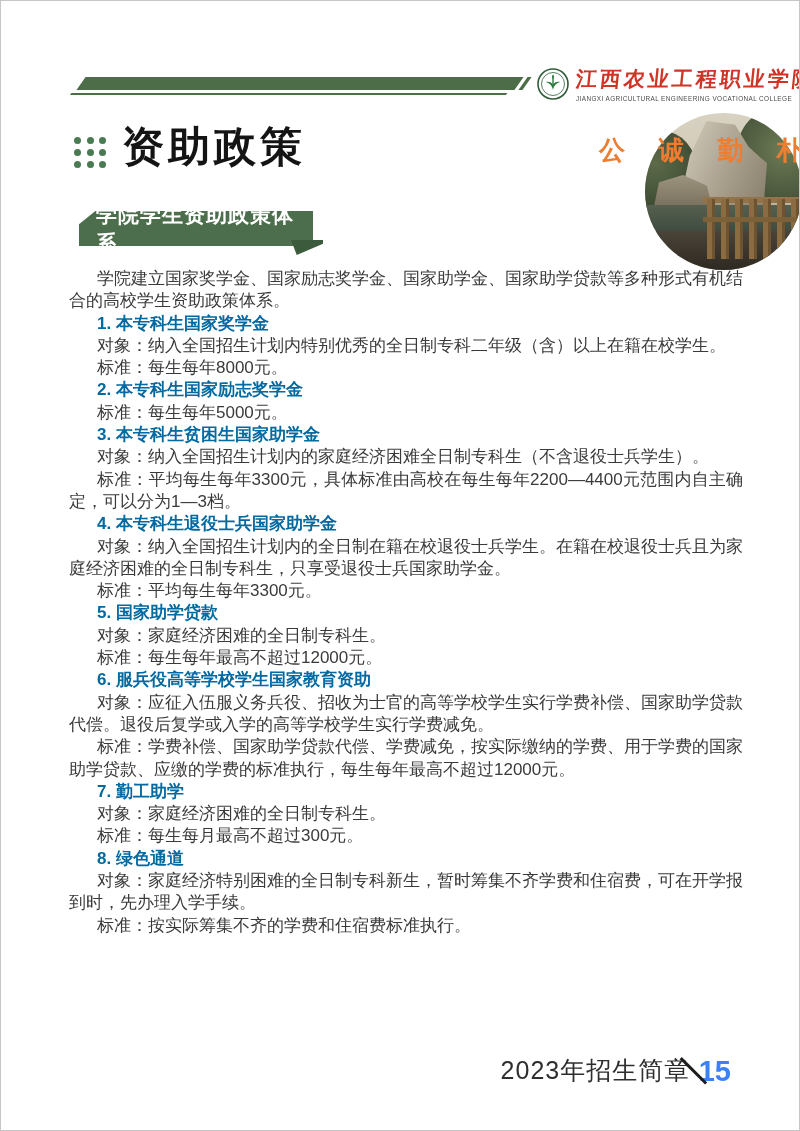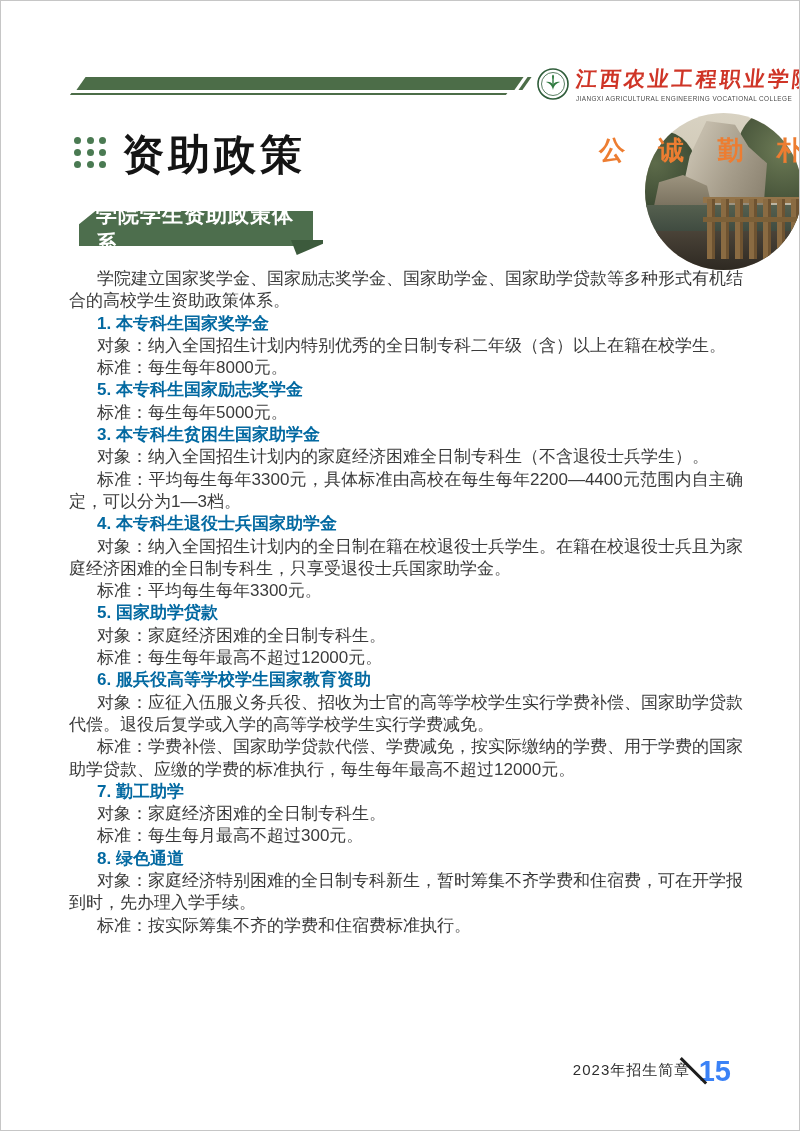--- a/index.html
+++ b/index.html
@@ -25,21 +25,21 @@
   .logo-cn{
     font-family:"DejaVu Serif",serif;font-weight:bold;color:#cf3527;
     font-size:21px;letter-spacing:3px;transform:skewX(-6deg);white-space:nowrap;
   }
   .logo-en{font-size:6.4px;color:#4a4a4a;letter-spacing:0.4px;margin-top:2px;white-space:nowrap;}
   
   .dots{position:absolute;left:73px;top:136px;width:34px;height:32px;
     display:grid;grid-template-columns:repeat(3,1fr);grid-gap:4px;}
   .dots i{width:7px;height:7px;border-radius:50%;background:#4a7a52;display:block;}
   .page-title{
-    position:absolute;left:121px;top:126px;
+    position:absolute;left:121px;top:118px;
     font-family:"DejaVu Serif",serif;font-weight:bold;font-size:42px;color:#141414;
     letter-spacing:4px;
   }
   
   .photo{
     position:absolute;left:644px;top:112px;width:157px;height:157px;border-radius:50%;
     overflow:hidden;background:linear-gradient(#d8d2c2 0%,#cfc7b4 45%,#b9b2a0 60%);
   }
   .ph-tree-l{position:absolute;left:-18px;top:18px;width:70px;height:80px;border-radius:50%;
     background:radial-gradient(circle at 40% 40%,#5d6b4a,#3c4a33 70%);}
@@ -78,21 +78,21 @@
   .content{
     position:absolute;left:68px;top:267px;width:674px;
     font-size:17px;line-height:22.3px;color:#3a3a3a;text-align:justify;
   }
   .content p{margin:0;text-indent:28px;}
   .sec-h{font-weight:bold;color:#0369a1;}
   
   .footer{
     position:absolute;right:68px;top:1052px;display:flex;align-items:center;color:#2e2e2e;
   }
-  .footer-label{font-size:15px;letter-spacing:1px;padding-bottom:2px;}
+  .footer-label{font-size:25px;letter-spacing:1px;padding-bottom:2px;}
   .footer-slash{width:2.5px;height:36px;background:#1d1d1d;transform:rotate(-45deg);margin:0 4px 0 2px;}
   .footer-page{font-size:29px;font-weight:bold;color:#3b82f6;}
 </style>
 </head>
 <body>
 
 <div class="page">
 
   <div class="head-bar"></div>
   <div class="slash s1"></div>
@@ -141,21 +141,21 @@
   <div class="banner">学院学生资助政策体系</div>
   <div class="banner-fold"></div>
 
   <div class="content">
     <p>学院建立国家奖学金、国家励志奖学金、国家助学金、国家助学贷款等多种形式有机结合的高校学生资助政策体系。</p>
 
     <p class="sec-h">1. 本专科生国家奖学金</p>
     <p>对象：纳入全国招生计划内特别优秀的全日制专科二年级（含）以上在籍在校学生。</p>
     <p>标准：每生每年8000元。</p>
 
-    <p class="sec-h">5. 本专科生国家励志奖学金</p>
+    <p class="sec-h">2. 本专科生国家励志奖学金</p>
     <p>标准：每生每年5000元。</p>
 
     <p class="sec-h">3. 本专科生贫困生国家助学金</p>
     <p>对象：纳入全国招生计划内的家庭经济困难全日制专科生（不含退役士兵学生）。</p>
     <p>标准：平均每生每年3300元，具体标准由高校在每生每年2200—4400元范围内自主确定，可以分为1—3档。</p>
 
     <p class="sec-h">4. 本专科生退役士兵国家助学金</p>
     <p>对象：纳入全国招生计划内的全日制在籍在校退役士兵学生。在籍在校退役士兵且为家庭经济困难的全日制专科生，只享受退役士兵国家助学金。</p>
     <p>标准：平均每生每年3300元。</p>
 

